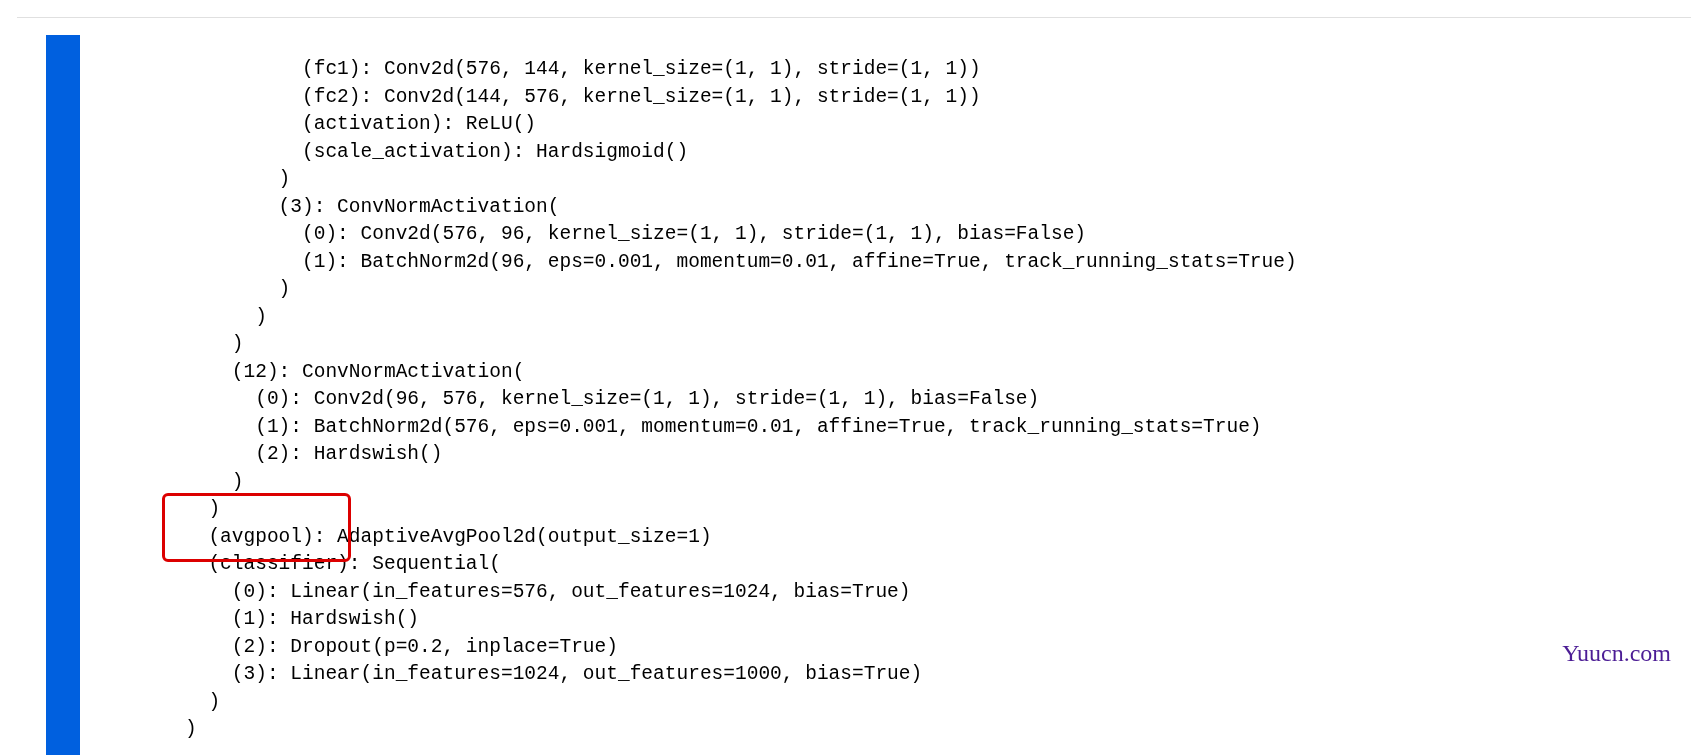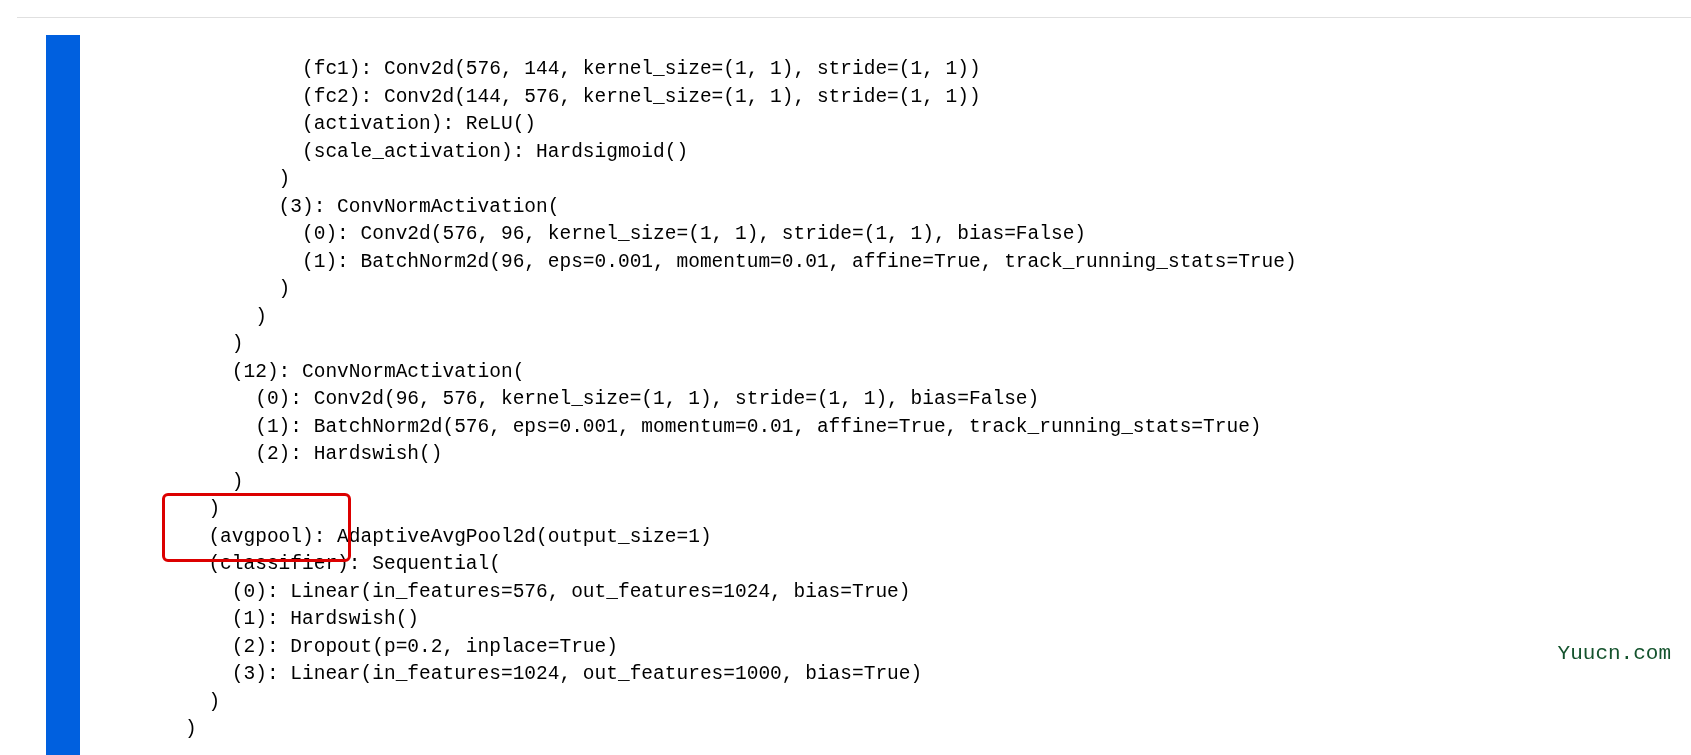--- a/index.html
+++ b/index.html
@@ -43,23 +43,23 @@
       left: 128px;
       top: 458px;
       width: 189px;
       height: 69px;
       pointer-events: none;
     }
     .watermark {
       position: absolute;
       right: 20px;
       bottom: 88px;
-      color: #14532d;
-      font-family: Liberation Mono, monospace;
-      font-size: 21px;
+      color: #4c1d95;
+      font-family: Liberation Serif, serif;
+      font-size: 24px;
     }
   </style>
 </head>
 <body>
 
 <div class="code-container">
   <div class="blue-bar"></div>
   <div class="code-block"><span>          (fc1): Conv2d(576, 144, kernel_size=(1, 1), stride=(1, 1))</span>
 <span>          (fc2): Conv2d(144, 576, kernel_size=(1, 1), stride=(1, 1))</span>
 <span>          (activation): ReLU()</span>

